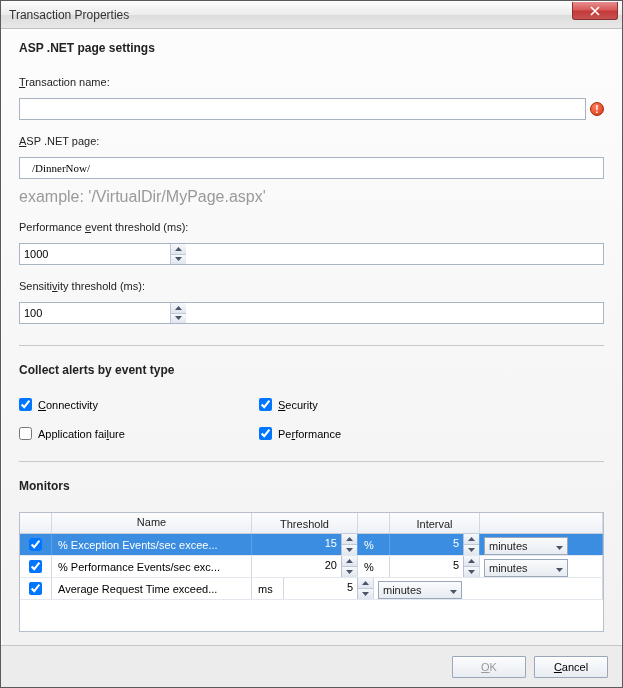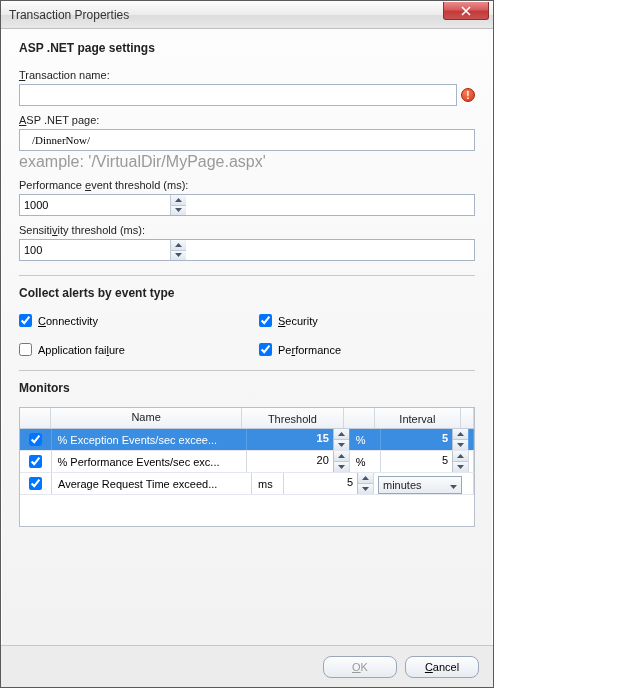--- a/index.html
+++ b/index.html
@@ -5,21 +5,21 @@
 * { box-sizing: border-box; margin: 0; padding: 0; }
 body {
   font-family: "Segoe UI", Tahoma, sans-serif;
   font-size: 11px;
   background: #fff;
   width: 623px;
   height: 688px;
   overflow: hidden;
 }
 .window {
-  width: 494px;
+  width: 623px;
   height: 688px;
   border: 1px solid #5a5a5a;
   background: linear-gradient(to bottom, #fdfdfd, #f1f1f1);
   display: flex;
   flex-direction: column;
   box-shadow: inset 0 0 0 1px #fff;
 }
 .titlebar {
   height: 28px;
   background: linear-gradient(to bottom, #fdfdfd 0%, #ececec 50%, #dcdcdc 51%, #e8e8e8 100%);
@@ -44,21 +44,21 @@
   align-items: center;
   justify-content: center;
   cursor: pointer;
 }
 .close-btn svg { width: 10px; height: 10px; }
 .content {
   flex: 1;
   padding: 12px 18px 10px 18px;
   display: flex;
   flex-direction: column;
-  gap: 0;
+  gap: 7px;
   overflow: hidden;
 }
 .section-title { font-weight: bold; font-size: 12px; color: #222; margin-bottom: 6px; }
 .field-label { color: #222; margin-top: 8px; margin-bottom: 3px; display: block; }
 .text-input {
   width: 100%;
   height: 22px;
   border: 1px solid #a8b4c4;
   background: #fff;
   padding: 2px 12px;
@@ -156,21 +156,21 @@
   display: flex;
   width: 100%;
   height: 100%;
   align-items: stretch;
 }
 .cell-spin .val {
   flex: 1;
   text-align: right;
   padding: 3px 4px 0 0;
 }
-.selected .cell-spin .val { color: #fff; font-weight: bold; }
+.selected .cell-spin .val { color: #fff; }
 .cell-spin .arrows { border-left: 1px solid #b8c2d0; }
 .cell-spin .arrows div { background: linear-gradient(to bottom,#f6f8fb,#e0e6ee); }
 .dropdown {
   display: flex;
   align-items: center;
   width: 84px;
   height: 18px;
   margin: 2px 0 0 2px;
   border: 1px solid #9aa7b8;
   background: linear-gradient(to bottom,#fafbfc,#e7ecf2);
@@ -191,21 +191,21 @@
   background: #ececec;
 }
 .btn {
   min-width: 74px;
   height: 22px;
   border: 1px solid #9aa7b8;
   background: linear-gradient(to bottom,#fdfdfe,#e7ecf2);
   font-family: inherit;
   font-size: 11px;
   cursor: pointer;
-  border-radius: 8px;
+  border-radius: 1px;
 }
 .btn:disabled { color: #9a9a9a; cursor: default; }
 u { text-decoration: underline; }
 </style>
 </head>
 <body>
 
 <div class="window">
   <div class="titlebar">
     <span class="title">Transaction Properties</span>

